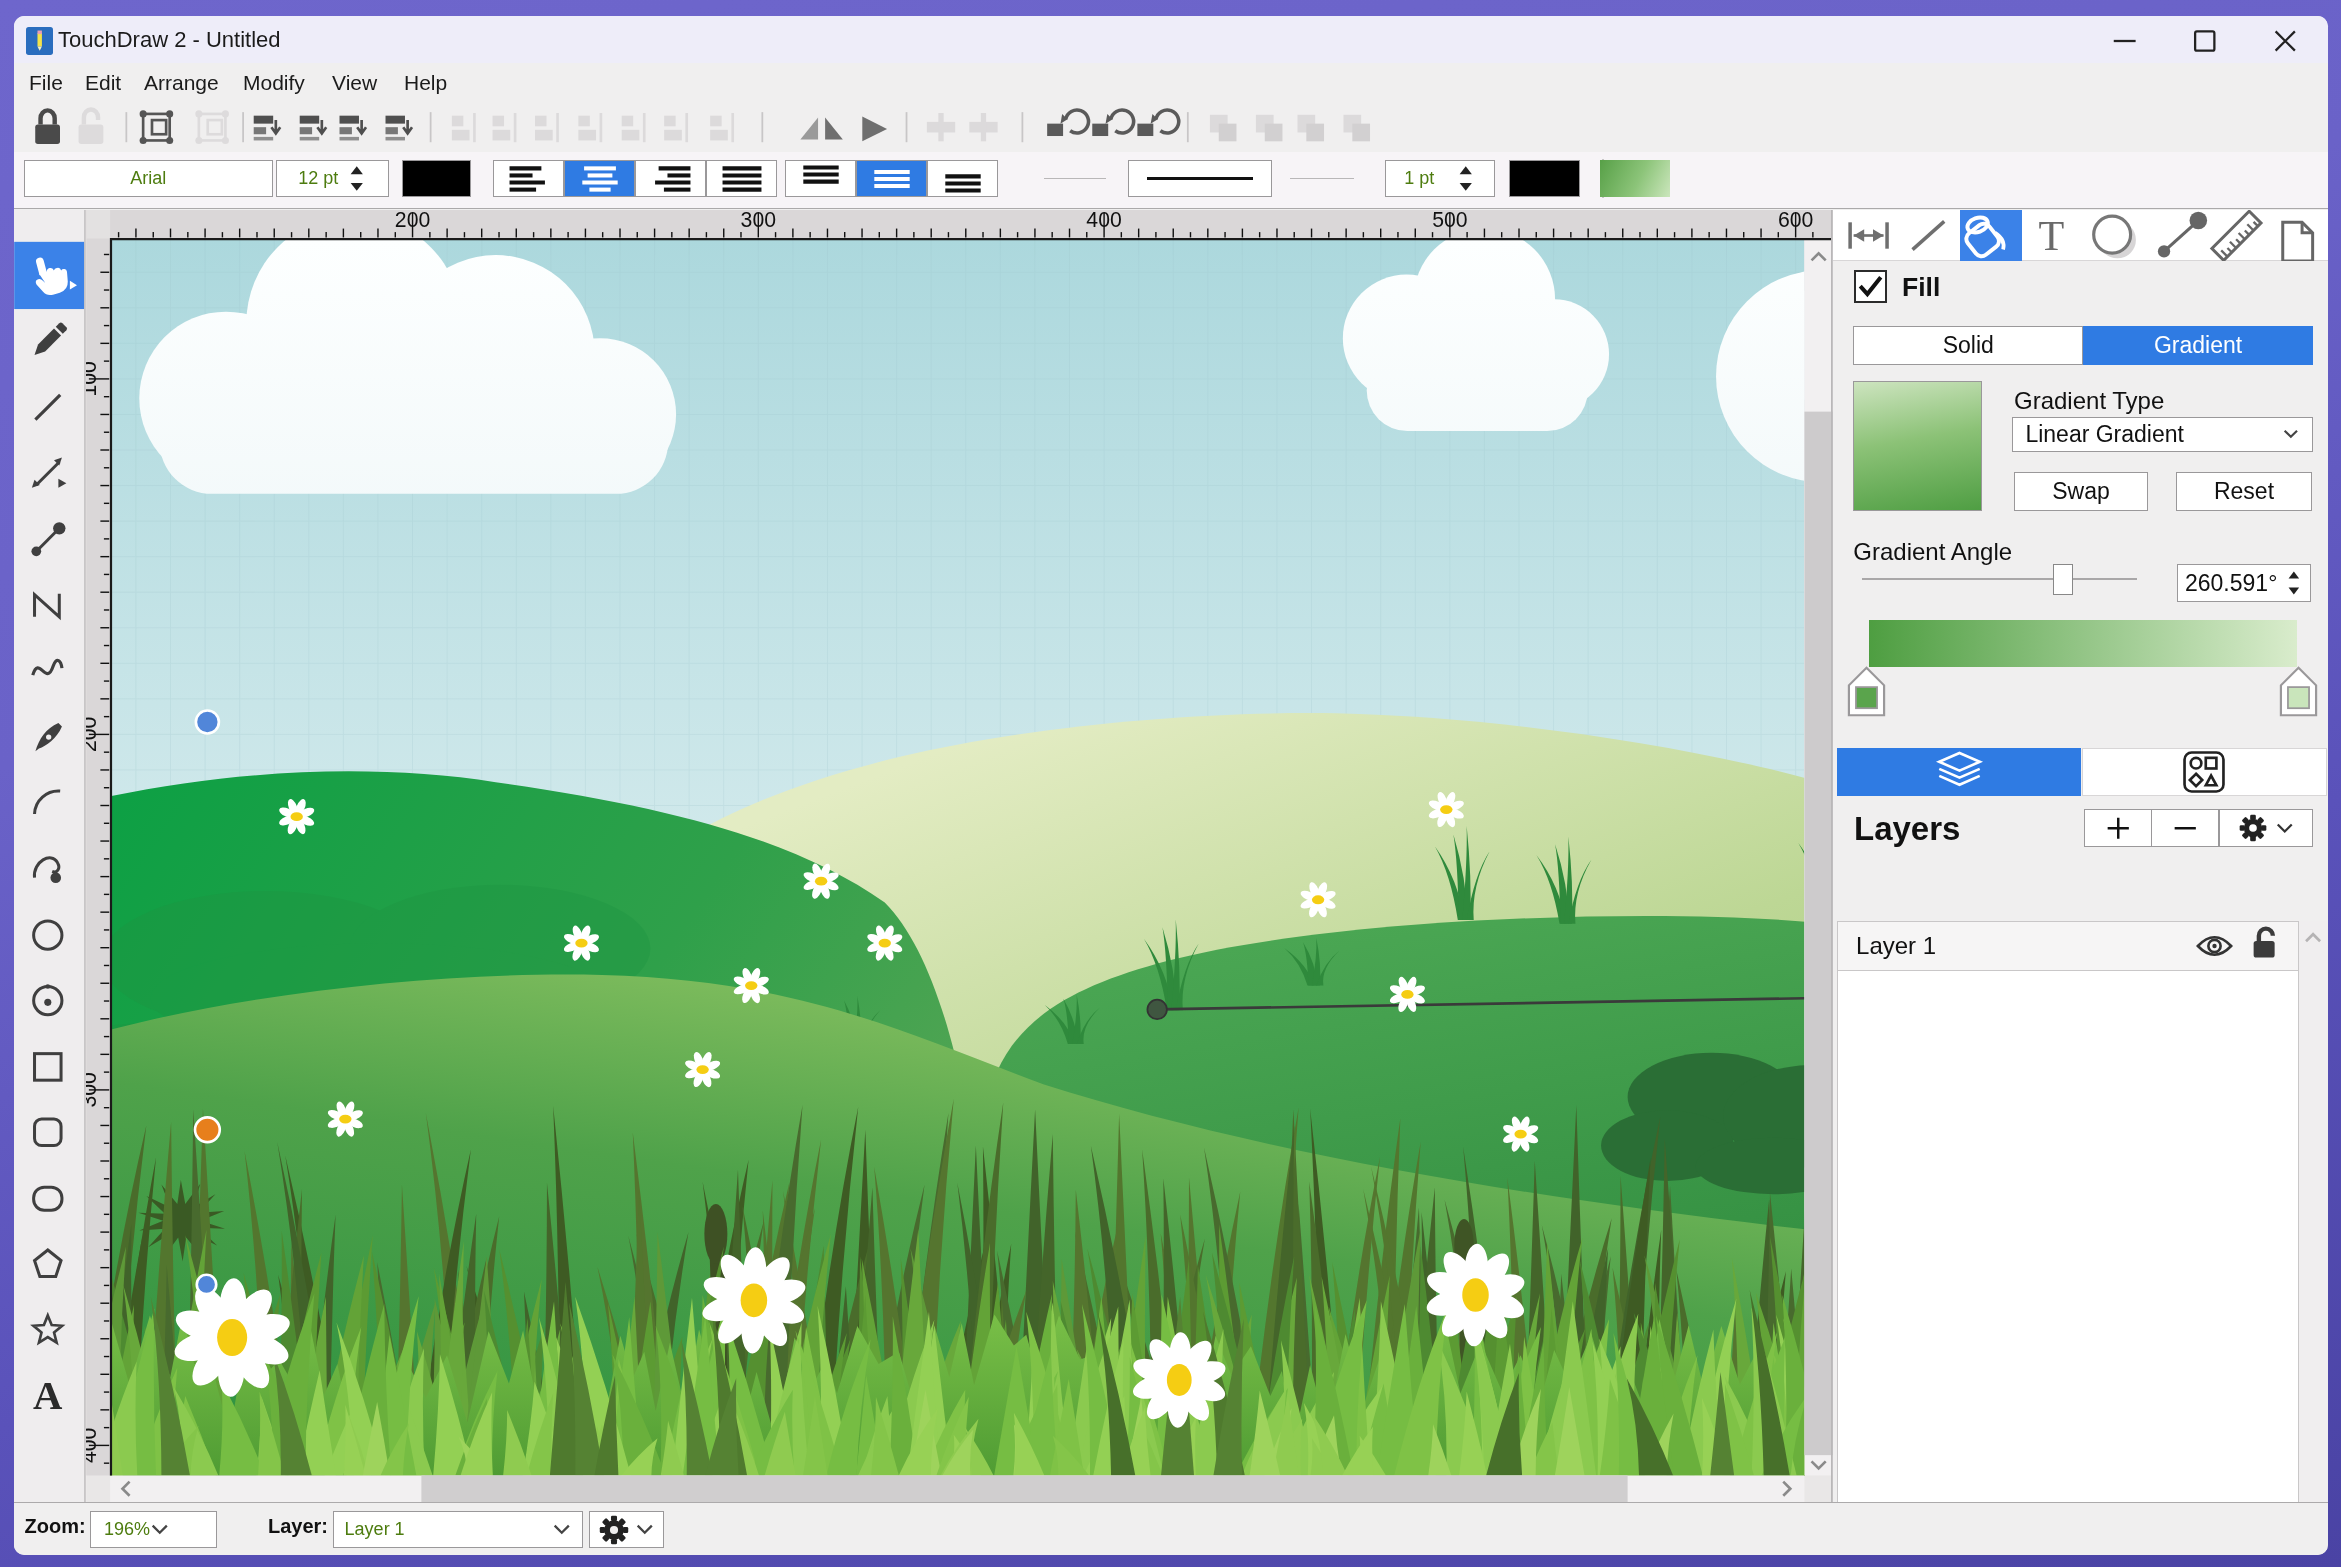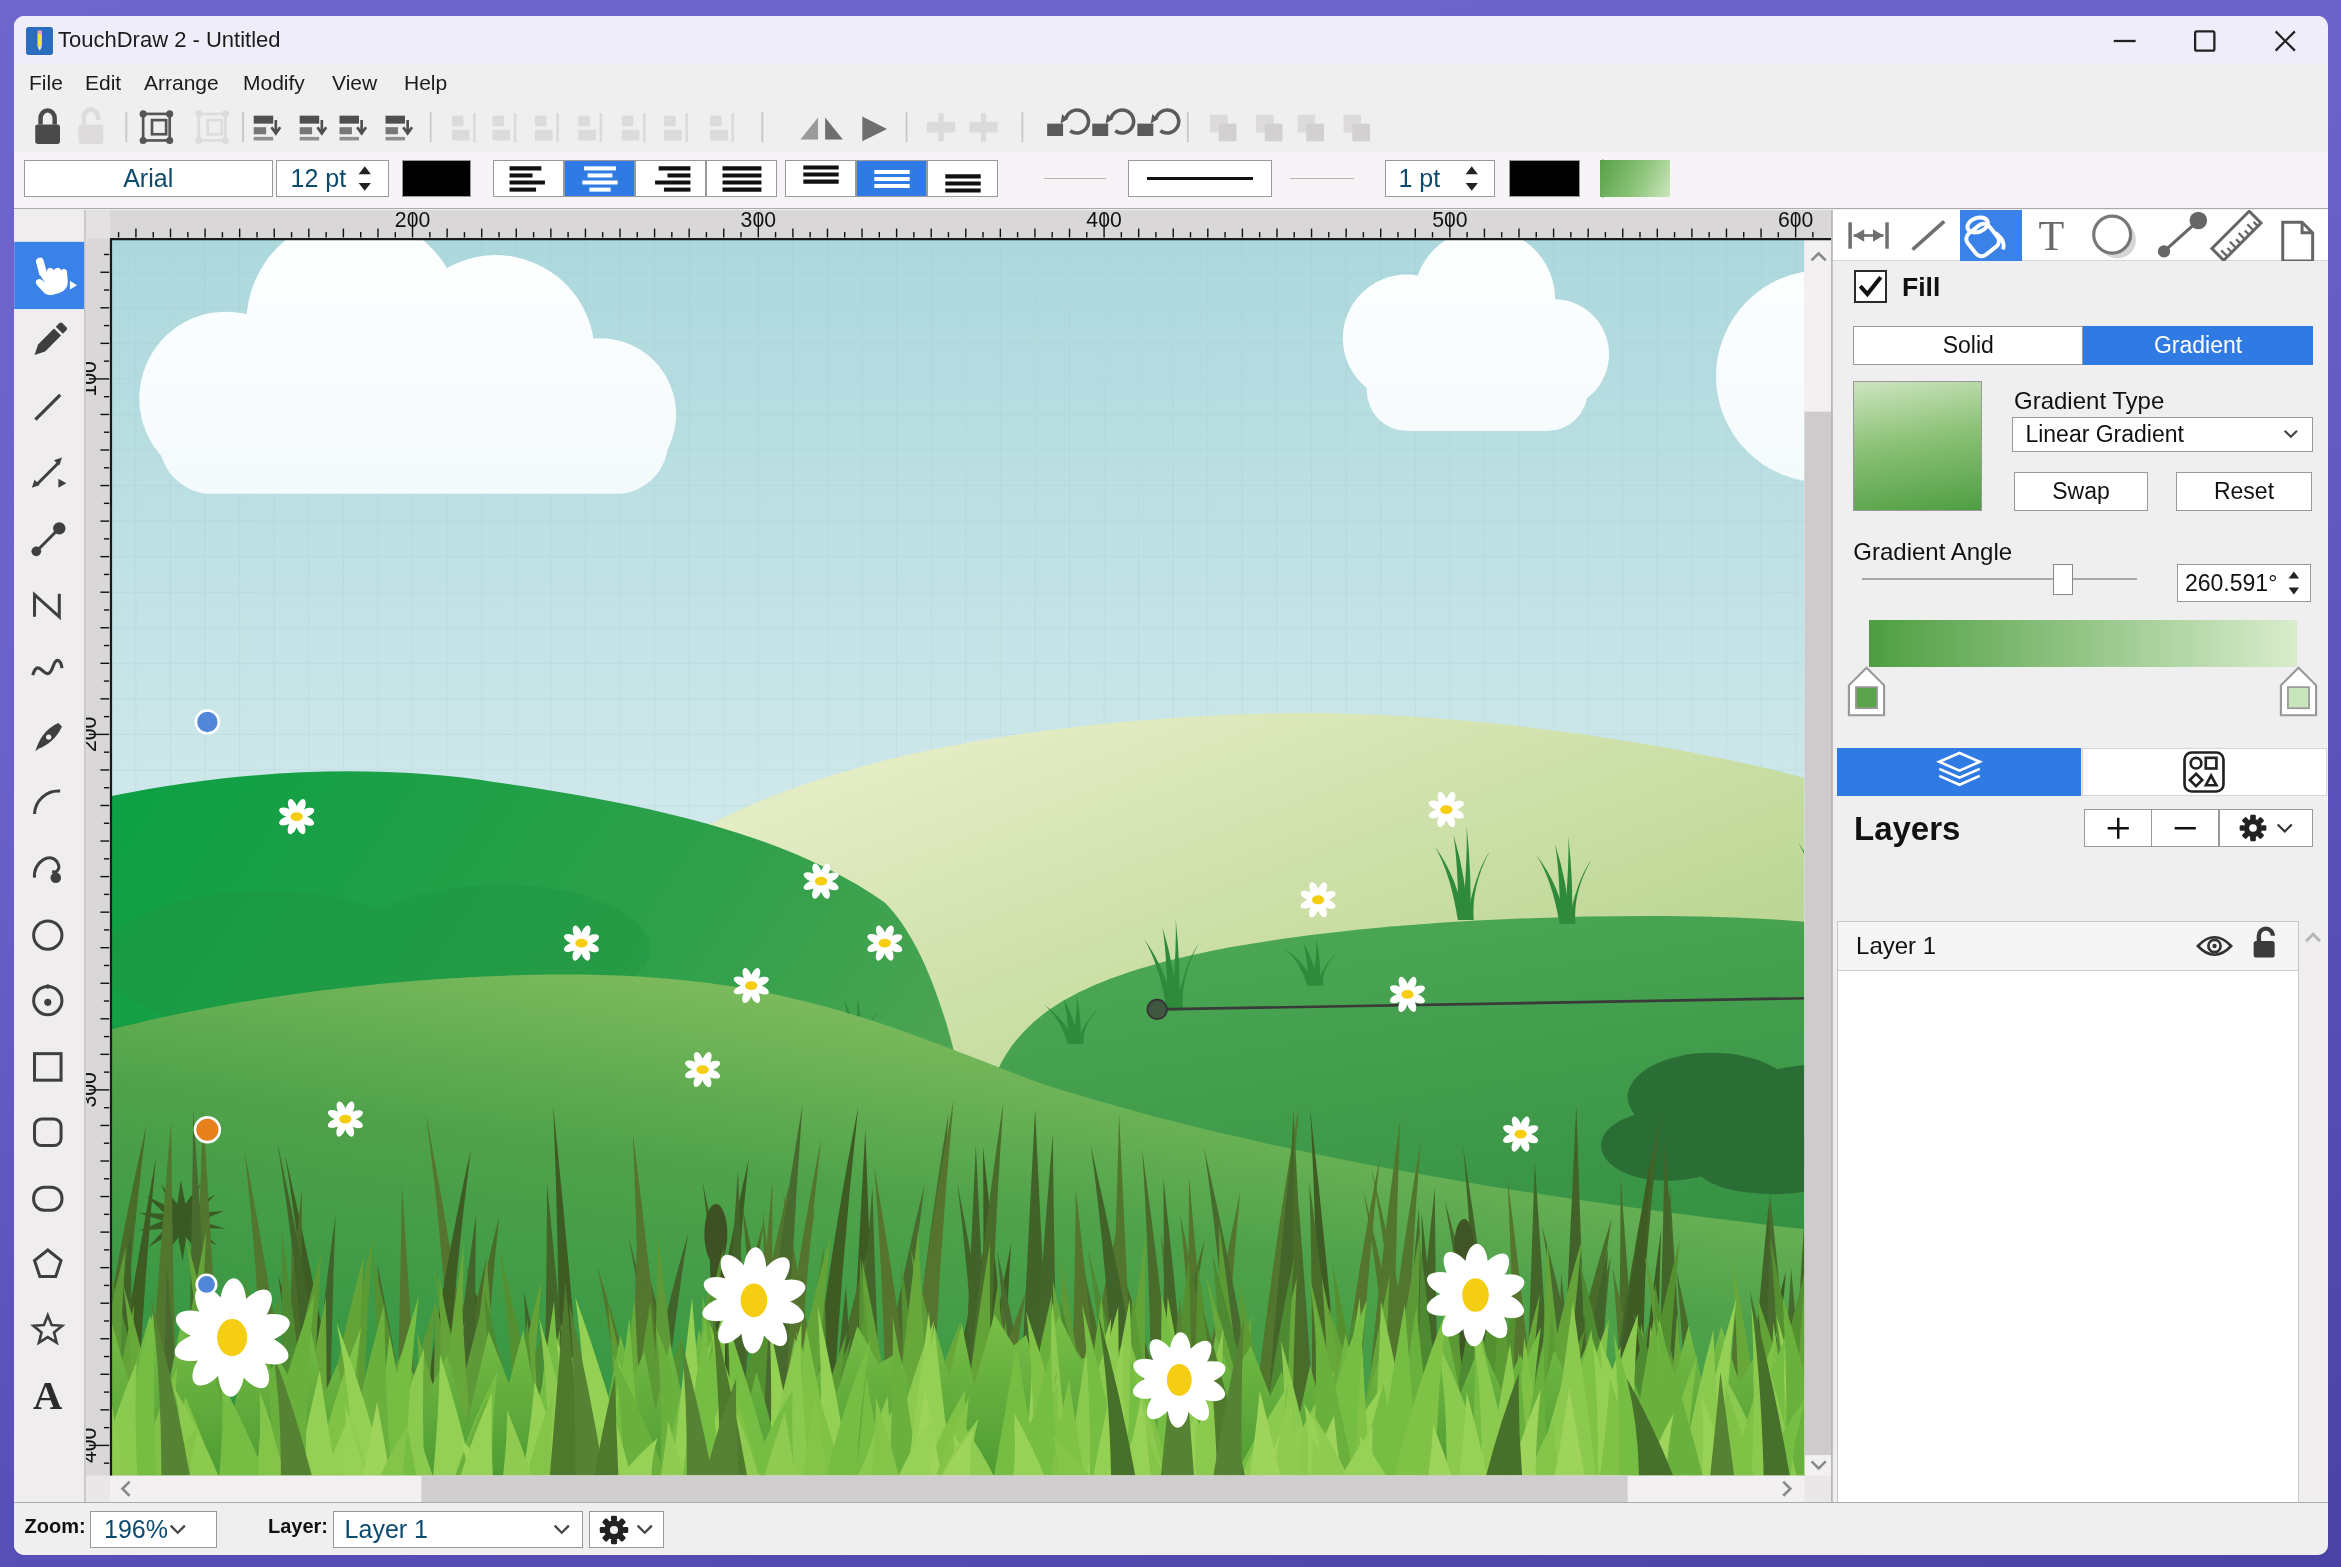--- a/index.html
+++ b/index.html
@@ -4,21 +4,21 @@
 html,body{width:2342px;height:1567px;overflow:hidden}
 body{font-family:"Liberation Sans",sans-serif;position:relative;
  background:linear-gradient(165deg,#6E66CC 0%,#6A62C8 35%,#5A52BA 65%,#4A43A4 100%)}
 .abs{position:absolute}
 #win{left:14px;top:16px;width:2314px;height:1539px;background:#F0EFEF;border-radius:10.6px}
 #titlebar{left:14px;top:16px;width:2314px;height:47px;background:#EEEDF9;border-radius:10.6px 10.6px 0 0}
 #title{left:58px;top:27.4px;font-size:22px;color:#1b1b1b}
 #menubar{left:14px;top:63px;width:1852px;height:42px;background:#F0EFEF}
 .menu{position:absolute;top:8px;font-size:21px;color:#1b1b1b}
 #tb2{left:14px;top:152px;width:2314px;height:57px;background:#F7F4F7;border-bottom:1.8px solid #ABA9AA}
-.fld{position:absolute;background:#fff;border:1.8px solid #9A989A;display:flex;align-items:center;justify-content:center;font-size:25px;color:#0c4a6e}
+.fld{position:absolute;background:#fff;border:1.8px solid #9A989A;display:flex;align-items:center;justify-content:center;font-size:18px;color:#4d7c0f}
 #statusbar{left:14px;top:1502px;width:2314px;height:53px;background:#F0EFEF;border-top:1.8px solid #ACAAAB;border-radius:0 0 10.6px 10.6px}
 .sbl{position:absolute;font-weight:bold;font-size:20px;color:#111;top:12.4px}
 #rp{left:1833px;top:210px;width:495px;height:1292px;background:#F0EFEF;overflow:hidden}
 .rbtn{position:absolute;background:#fff;border:1.8px solid #9A989A;display:flex;align-items:center;justify-content:center;font-size:23px;color:#111}
 </style></head>
 <body>
 <div id="win" class="abs"></div>
 <div id="titlebar" class="abs"></div>
 <div class="abs" style="left:26px;top:27.4px;width:27.4px;height:27.4px;background:#2A6DBE;border-radius:2.7px"><svg width="27.4" height="27.4" viewBox="0 0 31 31">
       <rect x="13" y="7" width="5" height="15" fill="#F3E34A"></rect>

